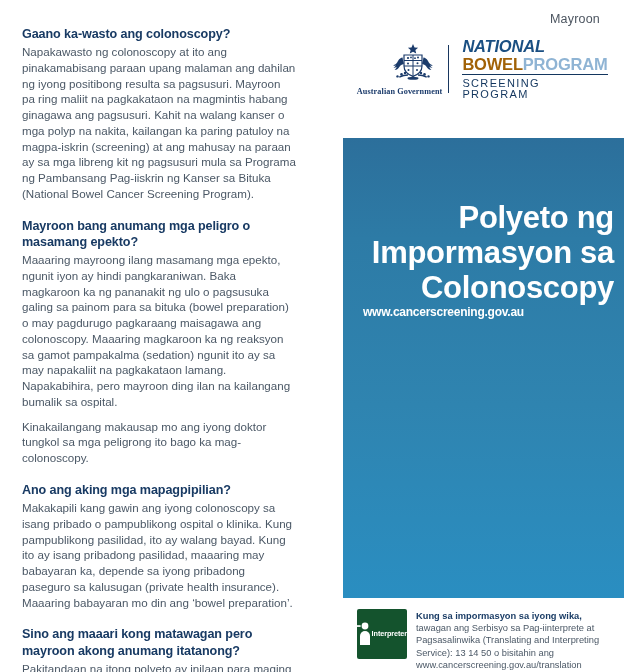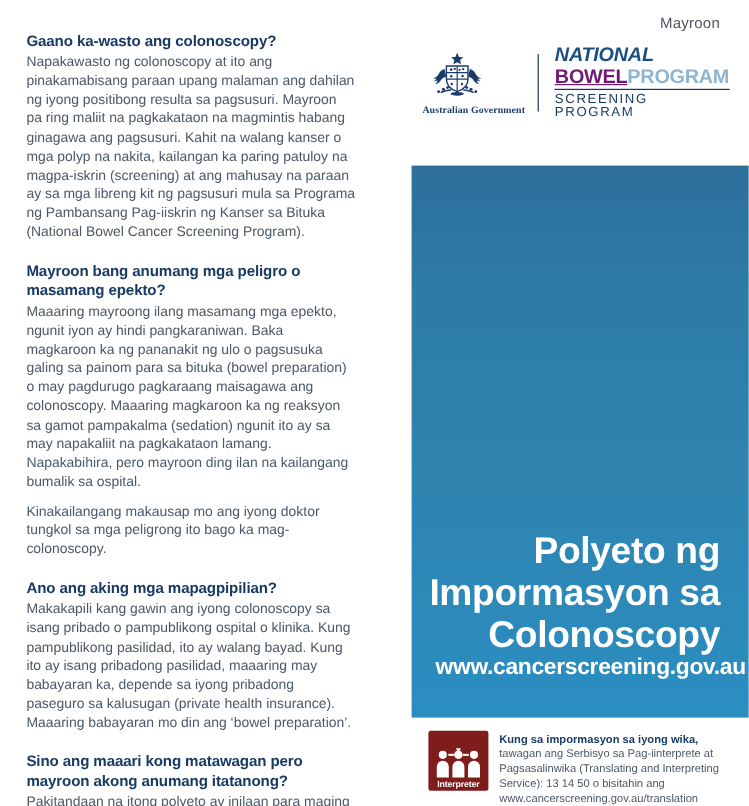--- a/index.html
+++ b/index.html
@@ -33,21 +33,21 @@
     left: 352px;
     width: 256px;
     height: 62px;
     display: flex;
     align-items: center;
   }
   .govt-crest {
     width: 92px;
     display: flex;
     flex-direction: column;
-    align-items: flex-start;
+    align-items: flex-end;
     justify-content: flex-end;
   }
   .crest-svg { display:block; }
   .govt-crest-text {
     font-family: "Liberation Serif", serif;
     font-size: 8.2px;
     font-weight: bold;
     color: #1b3b6b;
     margin-top: 2px;
     letter-spacing: .1px;
@@ -75,57 +75,57 @@
   }
   .nbcsp-line2 {
     font-size: 16.5px;
     font-weight: bold;
     letter-spacing: -0.2px;
     line-height: 1;
     margin-top: 1px;
     padding-bottom: 2px;
     border-bottom: 1.3px solid #13365e;
   }
-  .nbcsp-bowel { color: #701a75; text-decoration: underline; }
+  .nbcsp-bowel { color: #a16207; }
   .nbcsp-cancer { color: #8fb4d4; }
   .nbcsp-line3 {
     font-size: 11px;
     color: #13365e;
     letter-spacing: 1.35px;
     margin-top: 3px;
     line-height: 1;
   }
 
   
   .hero-panel {
     position: absolute;
     left: 343px;
     top: 138px;
     width: 281px;
     height: 460px;
     background: linear-gradient(180deg, #2c6f9b 0%, #2d7ba6 22%, #2f84b0 58%, #2a8ec1 100%);
     box-sizing: border-box;
-    padding: 0 24px 0 14px;
+    padding: 0 10px 0 14px;
     display: flex;
     flex-direction: column;
-    justify-content: flex-end;
+    justify-content: flex-start;
   }
   .hero-title {
     margin-top: 62px;
     color: #ffffff;
     font-size: 31px;
     font-weight: bold;
     line-height: 1.13;
     text-align: right;
     letter-spacing: -0.3px;
   }
   .hero-url {
     margin-bottom: 30px;
     color: #ffffff;
-    font-size: 19px;
+    font-size: 12px;
     font-weight: bold;
     text-align: left;
     letter-spacing: -0.25px;
     padding-left: 6px;
   }
 
   
   .content {
     position: absolute;
     left: 22px;
@@ -154,26 +154,25 @@
     position: absolute;
     left: 357px;
     top: 609px;
     width: 262px;
     display: flex;
     align-items: flex-start;
   }
   .interpreter-badge {
     width: 50px;
     height: 50px;
-    background: #7f1d1d;
+    background: #14532d;
     border-radius: 2px;
     flex: none;
     position: relative;
     display: flex;
-    flex-direction: column;
     align-items: center;
     justify-content: flex-end;
     padding-bottom: 2px;
     box-sizing: border-box;
   }
   .interpreter-badge svg { display:block; }
   .interpreter-badge-label {
     color: #ffffff;
     font-size: 7.3px;
     font-weight: bold;

